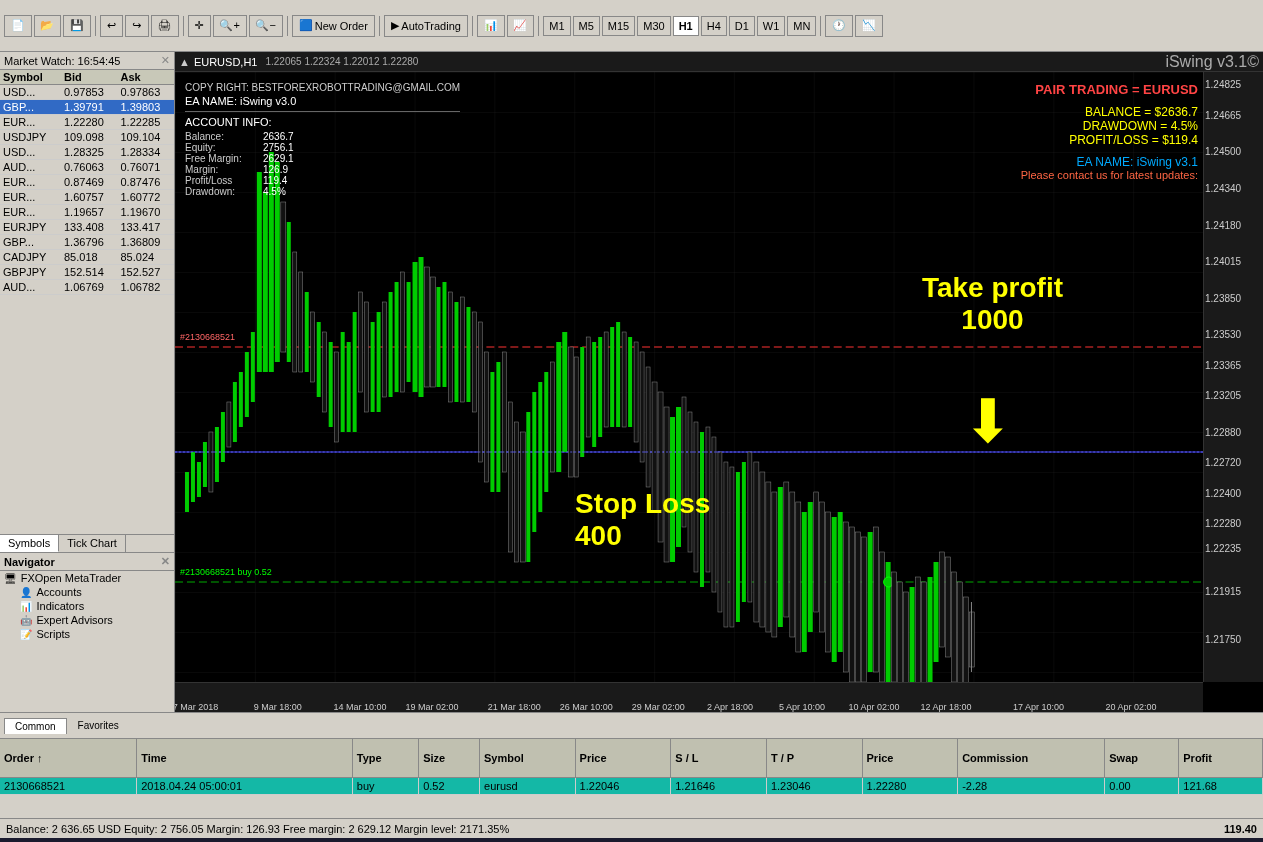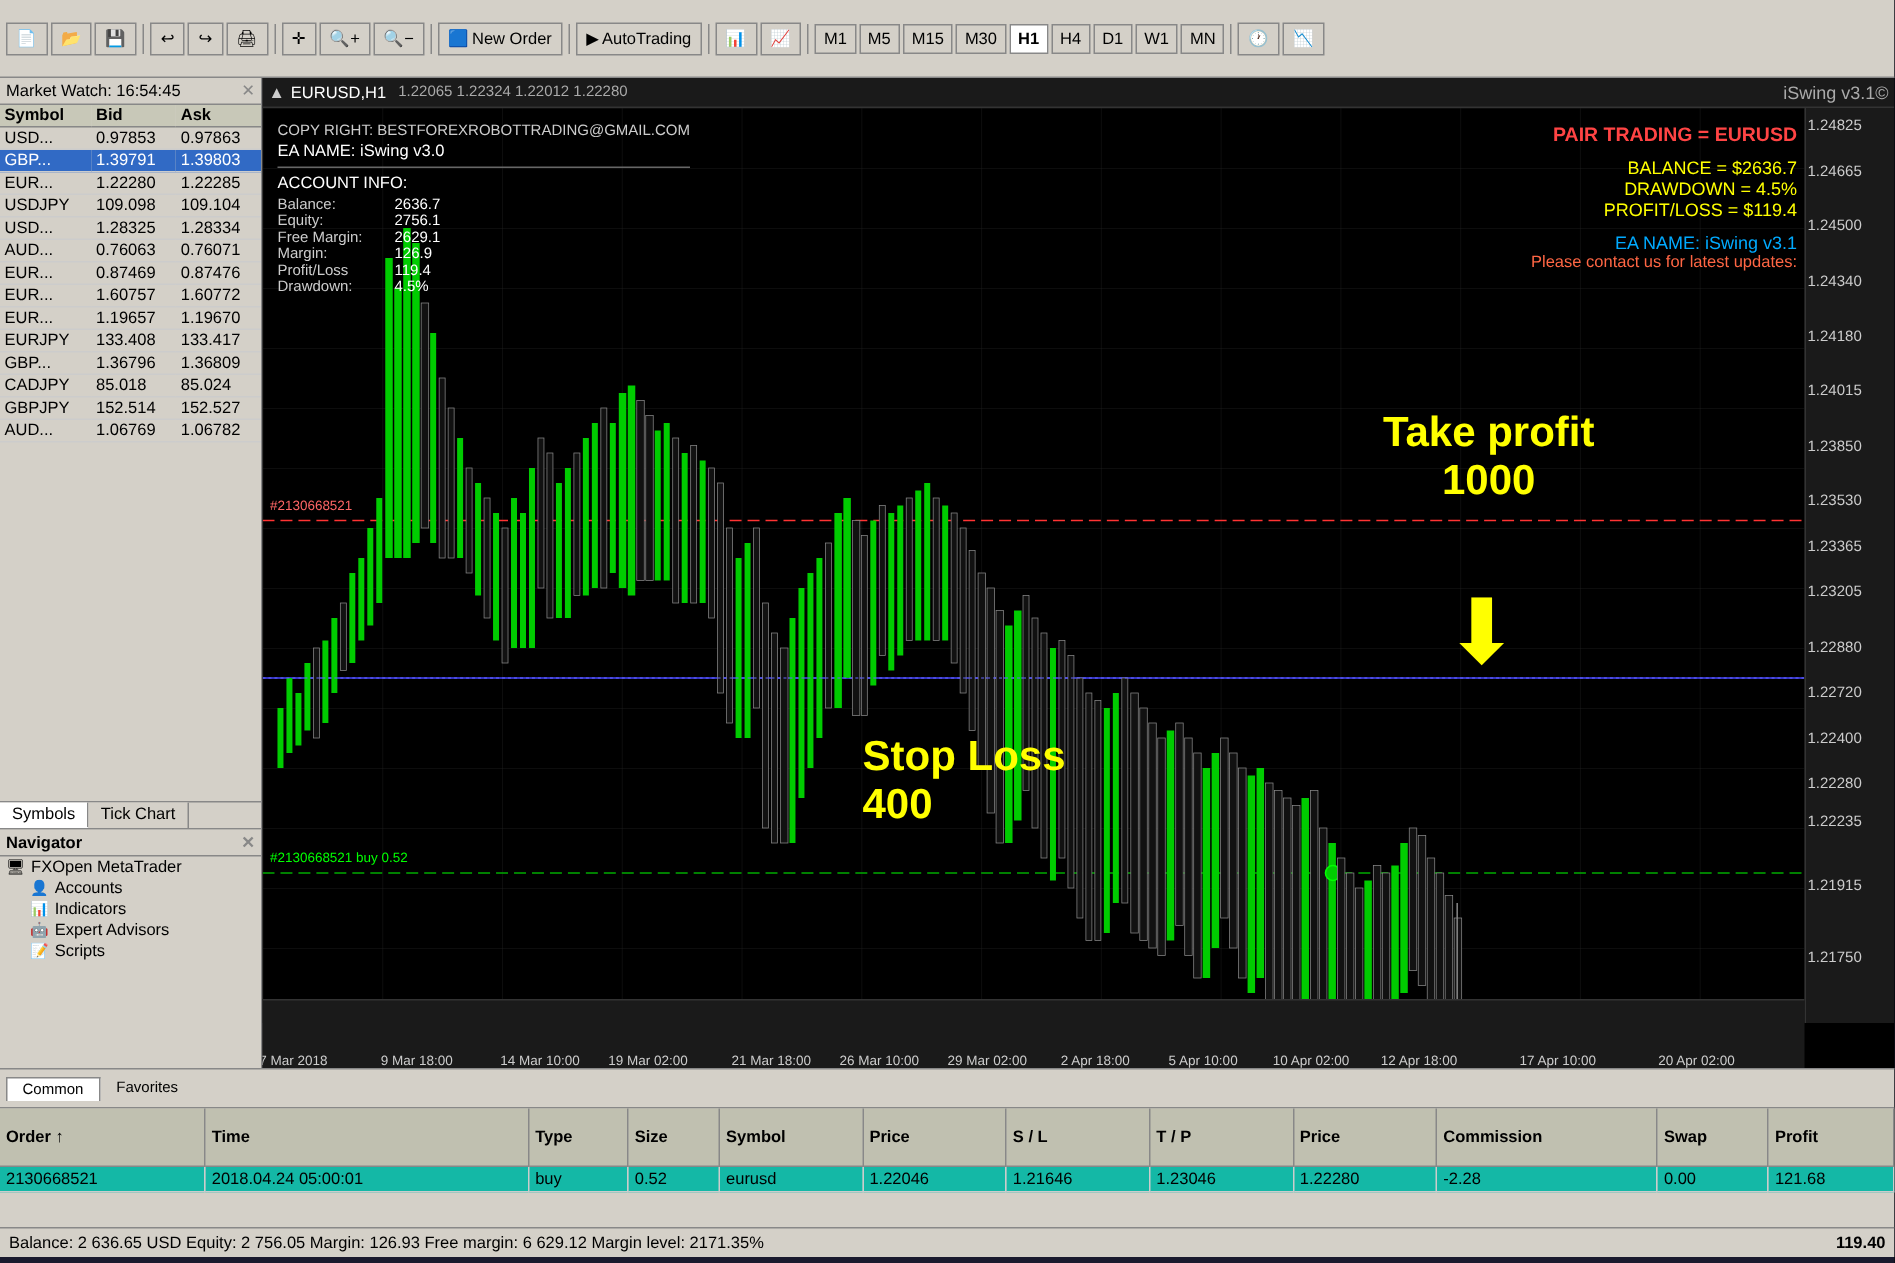--- a/index.html
+++ b/index.html
@@ -170,21 +170,21 @@
       font-size: 10px;
       color: #ccc;
     }
 
     
     #time-scale {
       position: absolute;
       bottom: 0;
       left: 0;
       right: 60px;
-      height: 46px;
+      height: 30px;
       background: #1a1a1a;
       border-top: 1px solid #333;
       font-size: 10px;
       color: #ccc;
       display: flex;
       align-items: center;
     }
 
     
     #ea-info {
@@ -484,21 +484,21 @@
       </div>
     </div>
   </div>
 
   <div id="chart-area">
 
     <div id="chart-header">
       <span style="color:#ccc;">▲</span>
       <span style="margin-left:4px;">EURUSD,H1</span>
       <span style="margin-left:8px;color:#aaa;font-size:10px;">1.22065  1.22324  1.22012  1.22280</span>
-      <span style="margin-left:auto;color:#aaa;font-size:12px;">iSwing v3.1©</span>
+      <span style="margin-left:auto;color:#aaa;font-size:16px;">iSwing v3.1©</span>
     </div>
 
     <svg id="chart-svg" style="position:absolute;top:20px;left:0;width:calc(100% - 60px);height:calc(100% - 50px);" viewBox="0 0 1030 610" preserveAspectRatio="none">
 
       <defs>
         <pattern id="grid" width="80" height="40" patternUnits="userSpaceOnUse">
           <path d="M 80 0 L 0 0 0 40" fill="none" stroke="#222" stroke-width="0.5"></path>
         </pattern>
       </defs>
       <rect width="1030" height="610" fill="#000"></rect>
@@ -797,15 +797,15 @@
     <td>1.22280</td>
     <td>-2.28</td>
     <td>0.00</td>
     <td>121.68</td>
   </tr>
       </tbody>
   </table>
 </div>
 
 <div id="status-bar">
-  <span>Balance: 2 636.65 USD  Equity: 2 756.05  Margin: 126.93  Free margin: 6 629.12  Margin level: 2171.35%</span>
+  <span>Balance: 2 636.65 USD  Equity: 2 756.05  Margin: 126.93  Free margin: 2 629.12  Margin level: 2171.35%</span>
   <span class="right-profit">119.40</span>
 </div>
 
 </body></html>

